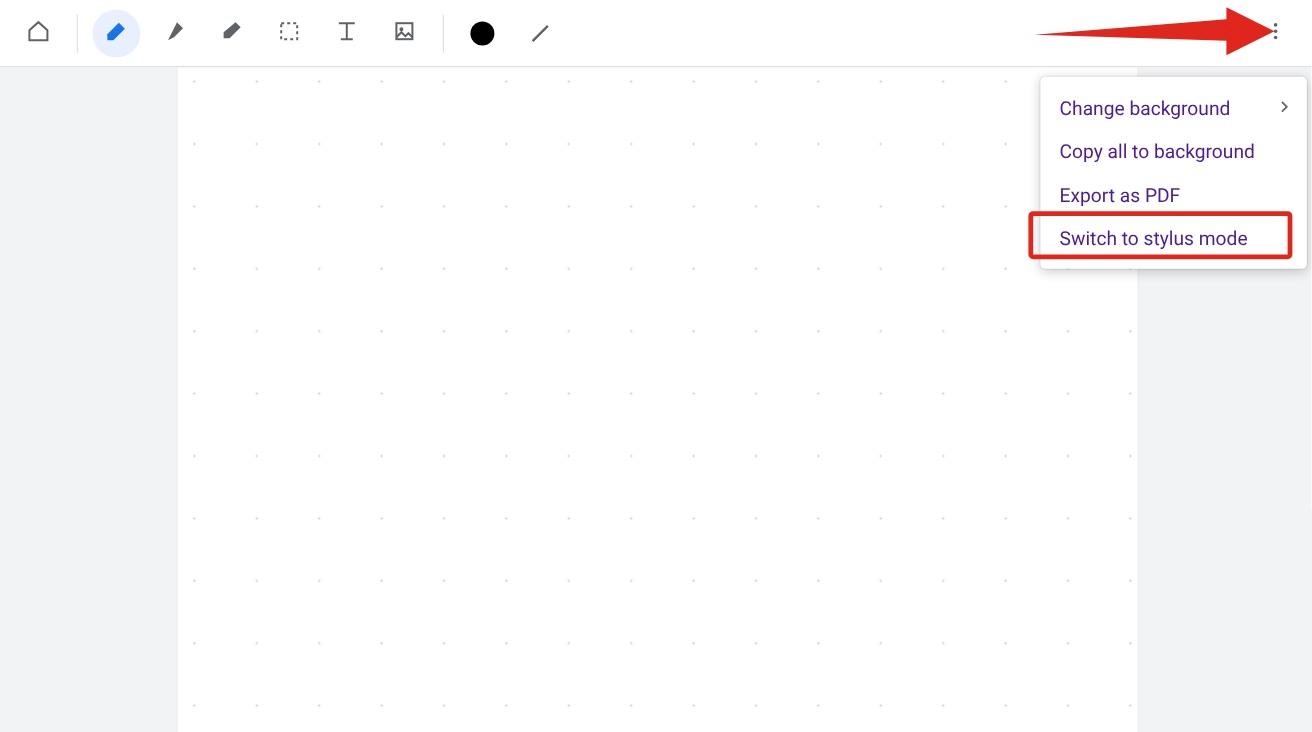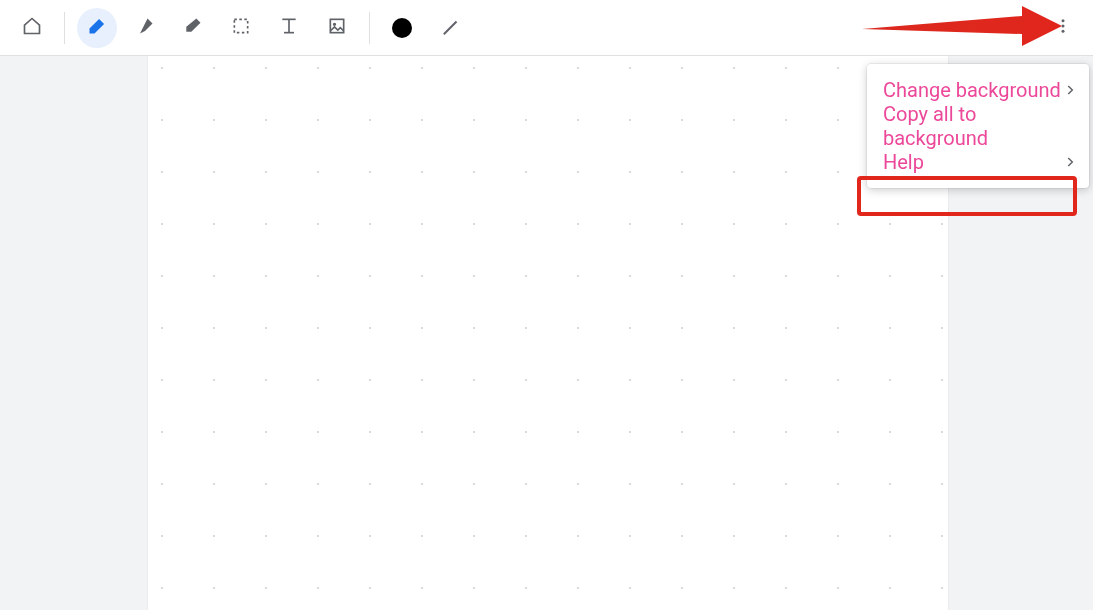--- a/index.html
+++ b/index.html
@@ -107,22 +107,22 @@
       border-radius: 4px;
       box-shadow: 0 2px 10px rgba(0,0,0,0.2), 0 0 0 1px rgba(0,0,0,0.05);
       padding: 8px 0;
       z-index: 20;
     }
     .menu-item {
       height: 36px;
       display: flex;
       align-items: center;
       padding: 0 16px;
-      font-size: 20px;
-      color: #ec4899;
+      font-size: 16px;
+      color: #4c1d95;
       cursor: pointer;
       position: relative;
     }
     .menu-item .chev {
       position: absolute;
       right: 12px;
       color: #5f6368;
     }
 
     
@@ -244,26 +244,24 @@
     <span class="chev">
       <svg width="14" height="14" viewBox="0 0 24 24" fill="none" stroke="currentColor" stroke-width="2.5">
           <polyline points="9 5 16 12 9 19"></polyline>
         </svg>
     </span>
   </div>
   <div class="menu-item">
     <span>Copy all to background</span>
   </div>
   <div class="menu-item">
-    <span>Help</span>
-    <span class="chev">
-      <svg width="14" height="14" viewBox="0 0 24 24" fill="none" stroke="currentColor" stroke-width="2.5">
-          <polyline points="9 5 16 12 9 19"></polyline>
-        </svg>
-    </span>
+    <span>Export as PDF</span>
+  </div>
+  <div class="menu-item">
+    <span>Switch to stylus mode</span>
   </div>
 </div>
 
 <svg class="ann-arrow" viewBox="0 0 200 46">
   <defs>
     <linearGradient id="ga" x1="0" y1="0" x2="1" y2="0">
       <stop offset="0" stop-color="#db291f"></stop>
       <stop offset="1" stop-color="#e1261c"></stop>
     </linearGradient>
   </defs>

